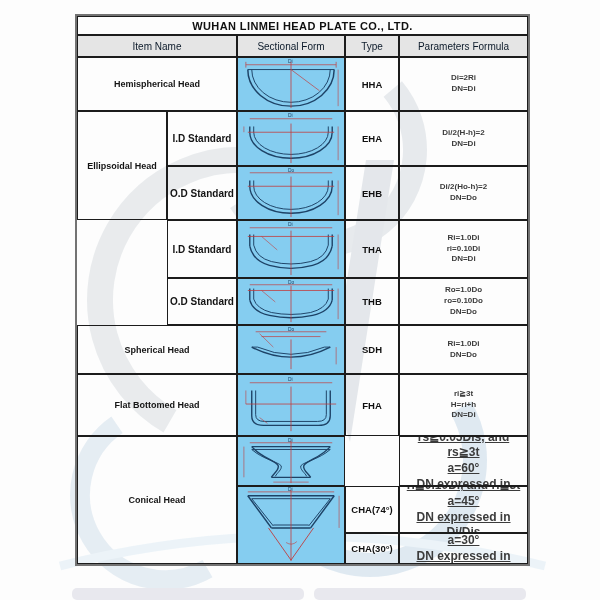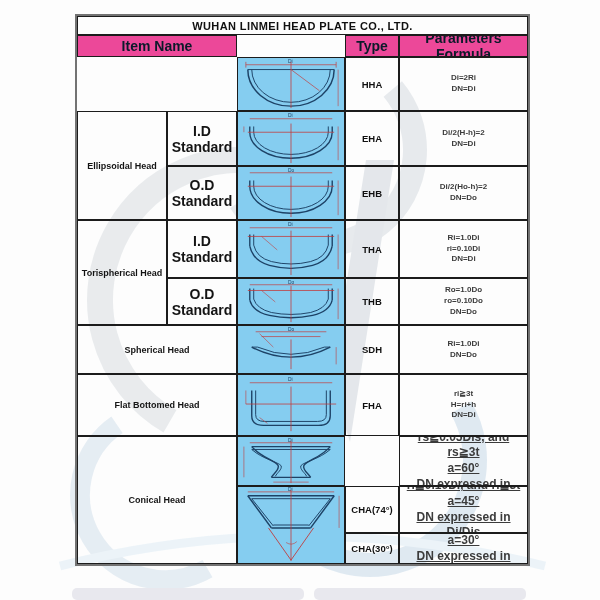--- a/index.html
+++ b/index.html
@@ -9,23 +9,23 @@
   #sheet{
     position:absolute;left:75px;top:14px;width:451px;z-index:1;
     display:grid;
     grid-template-columns:90px 70px 108px 54px 129px;
     grid-template-rows:19px 22px 54px 55px 54px 58px 47px 49px 62px 50px 47px 31px;
     border:2px solid #737373;
   }
   .cell{border:1px solid #1c1c1c;display:flex;align-items:center;justify-content:center;
         text-align:center;background:transparent;overflow:hidden;}
   .title{font-size:11px;font-weight:bold;color:#101010;letter-spacing:.4px;}
-  .head{background:#ec4899;font-size:14px;font-weight:bold;color:#0c1a2a;}
+  .head{background:#e5e5e5;font-size:10px;font-weight:normal;color:#0c1a2a;}
   .item{font-size:9px;font-weight:bold;color:#141414;padding:0 2px;}
-  .sub{font-size:14px;font-weight:bold;color:#141414;}
+  .sub{font-size:10px;font-weight:bold;color:#141414;}
   .type{font-size:9.5px;font-weight:bold;color:#101010;}
   .formula{font-size:8px;font-weight:600;color:#3b3b3b;white-space:pre-line;line-height:1.35;padding:0 2px;}
   .formula.small{font-size:12px;line-height:1.3;text-decoration:underline;}
   .draw{background:#85cdf0;padding:0;}
   .draw svg{display:block;width:100%;height:100%;}
   .nv{stroke:#1d4266;fill:none;}
   .rd{stroke:#c23a3a;fill:none;}
   .lbl{font-size:5px;fill:#1d4266;font-family:"Liberation Sans",sans-serif;}
 </style>
 </head>
@@ -44,23 +44,25 @@
     </g>
     <rect x="72" y="588" width="232" height="12" rx="5" fill="#e8e8ee"></rect>
     <rect x="314" y="588" width="212" height="12" rx="5" fill="#e8e8ee"></rect>
   </svg>
 
   <div id="sheet">
 
     <div class="cell title" style="grid-column:1/6;grid-row:1">WUHAN LINMEI HEAD PLATE CO., LTD.</div>
 
     <div class="cell head" style="grid-column:1/3;grid-row:2">Item Name</div>
+    <div class="cell head" style="grid-column:3;grid-row:2">Sectional Form</div>
     <div class="cell head" style="grid-column:4;grid-row:2">Type</div>
     <div class="cell head" style="grid-column:5;grid-row:2">Parameters Formula</div>
 
+    <div class="cell item" style="grid-column:1/3;grid-row:3">Hemispherical Head</div>
     <div class="cell draw" style="grid-column:3;grid-row:3">
       <svg viewBox="0 0 108 54" preserveAspectRatio="none">
         <line class="rd" x1="8" y1="7" x2="100" y2="7" stroke-width="0.7"></line>
         <line class="rd" x1="8" y1="4" x2="8" y2="10" stroke-width="0.7"></line>
         <line class="rd" x1="100" y1="4" x2="100" y2="10" stroke-width="0.7"></line>
         <text class="lbl" x="51" y="5.6">Di</text>
         <path class="nv" d="M10,12 A44,38 0 0 0 98,12" stroke-width="1.5"></path>
         <path class="nv" d="M14,12 A40,34 0 0 0 94,12" stroke-width="1"></path>
         <line class="nv" x1="10" y1="12" x2="98" y2="12" stroke-width="1"></line>
         <line class="rd" x1="54" y1="4" x2="54" y2="52" stroke-width="0.8"></line>
@@ -107,21 +109,20 @@
         <path class="nv" d="M16,20 A38,24 0 0 0 92,20" stroke-width="1"></path>
         <line class="rd" x1="10" y1="20" x2="98" y2="20" stroke-width="0.8"></line>
         <line class="rd" x1="54" y1="10" x2="54" y2="52" stroke-width="0.8"></line>
         <line class="rd" x1="102" y1="14" x2="102" y2="50" stroke-width="0.6"></line>
       </svg>
     </div>
     <div class="cell type" style="grid-column:4;grid-row:5">EHB</div>
     <div class="cell formula" style="grid-column:5;grid-row:5">Di/2(Ho-h)=2
 DN=Do</div>
 
-    <div class="cell item" style="grid-column:1;grid-row:6/8">Torispherical Head</div>
     <div class="cell sub" style="grid-column:2;grid-row:6">I.D Standard</div>
     <div class="cell draw" style="grid-column:3;grid-row:6">
       <svg viewBox="0 0 108 58" preserveAspectRatio="none">
         <line class="rd" x1="12" y1="7" x2="96" y2="7" stroke-width="0.7"></line>
         <text class="lbl" x="51" y="5.6">Di</text>
         <line class="nv" x1="12" y1="14" x2="12" y2="26" stroke-width="1.4"></line>
         <line class="nv" x1="96" y1="14" x2="96" y2="26" stroke-width="1.4"></line>
         <line class="nv" x1="16" y1="14" x2="16" y2="25" stroke-width="1"></line>
         <line class="nv" x1="92" y1="14" x2="92" y2="25" stroke-width="1"></line>
         <path class="nv" d="M12,26 Q15,41 32,46 Q54,52 76,46 Q93,41 96,26" stroke-width="1.4"></path>

